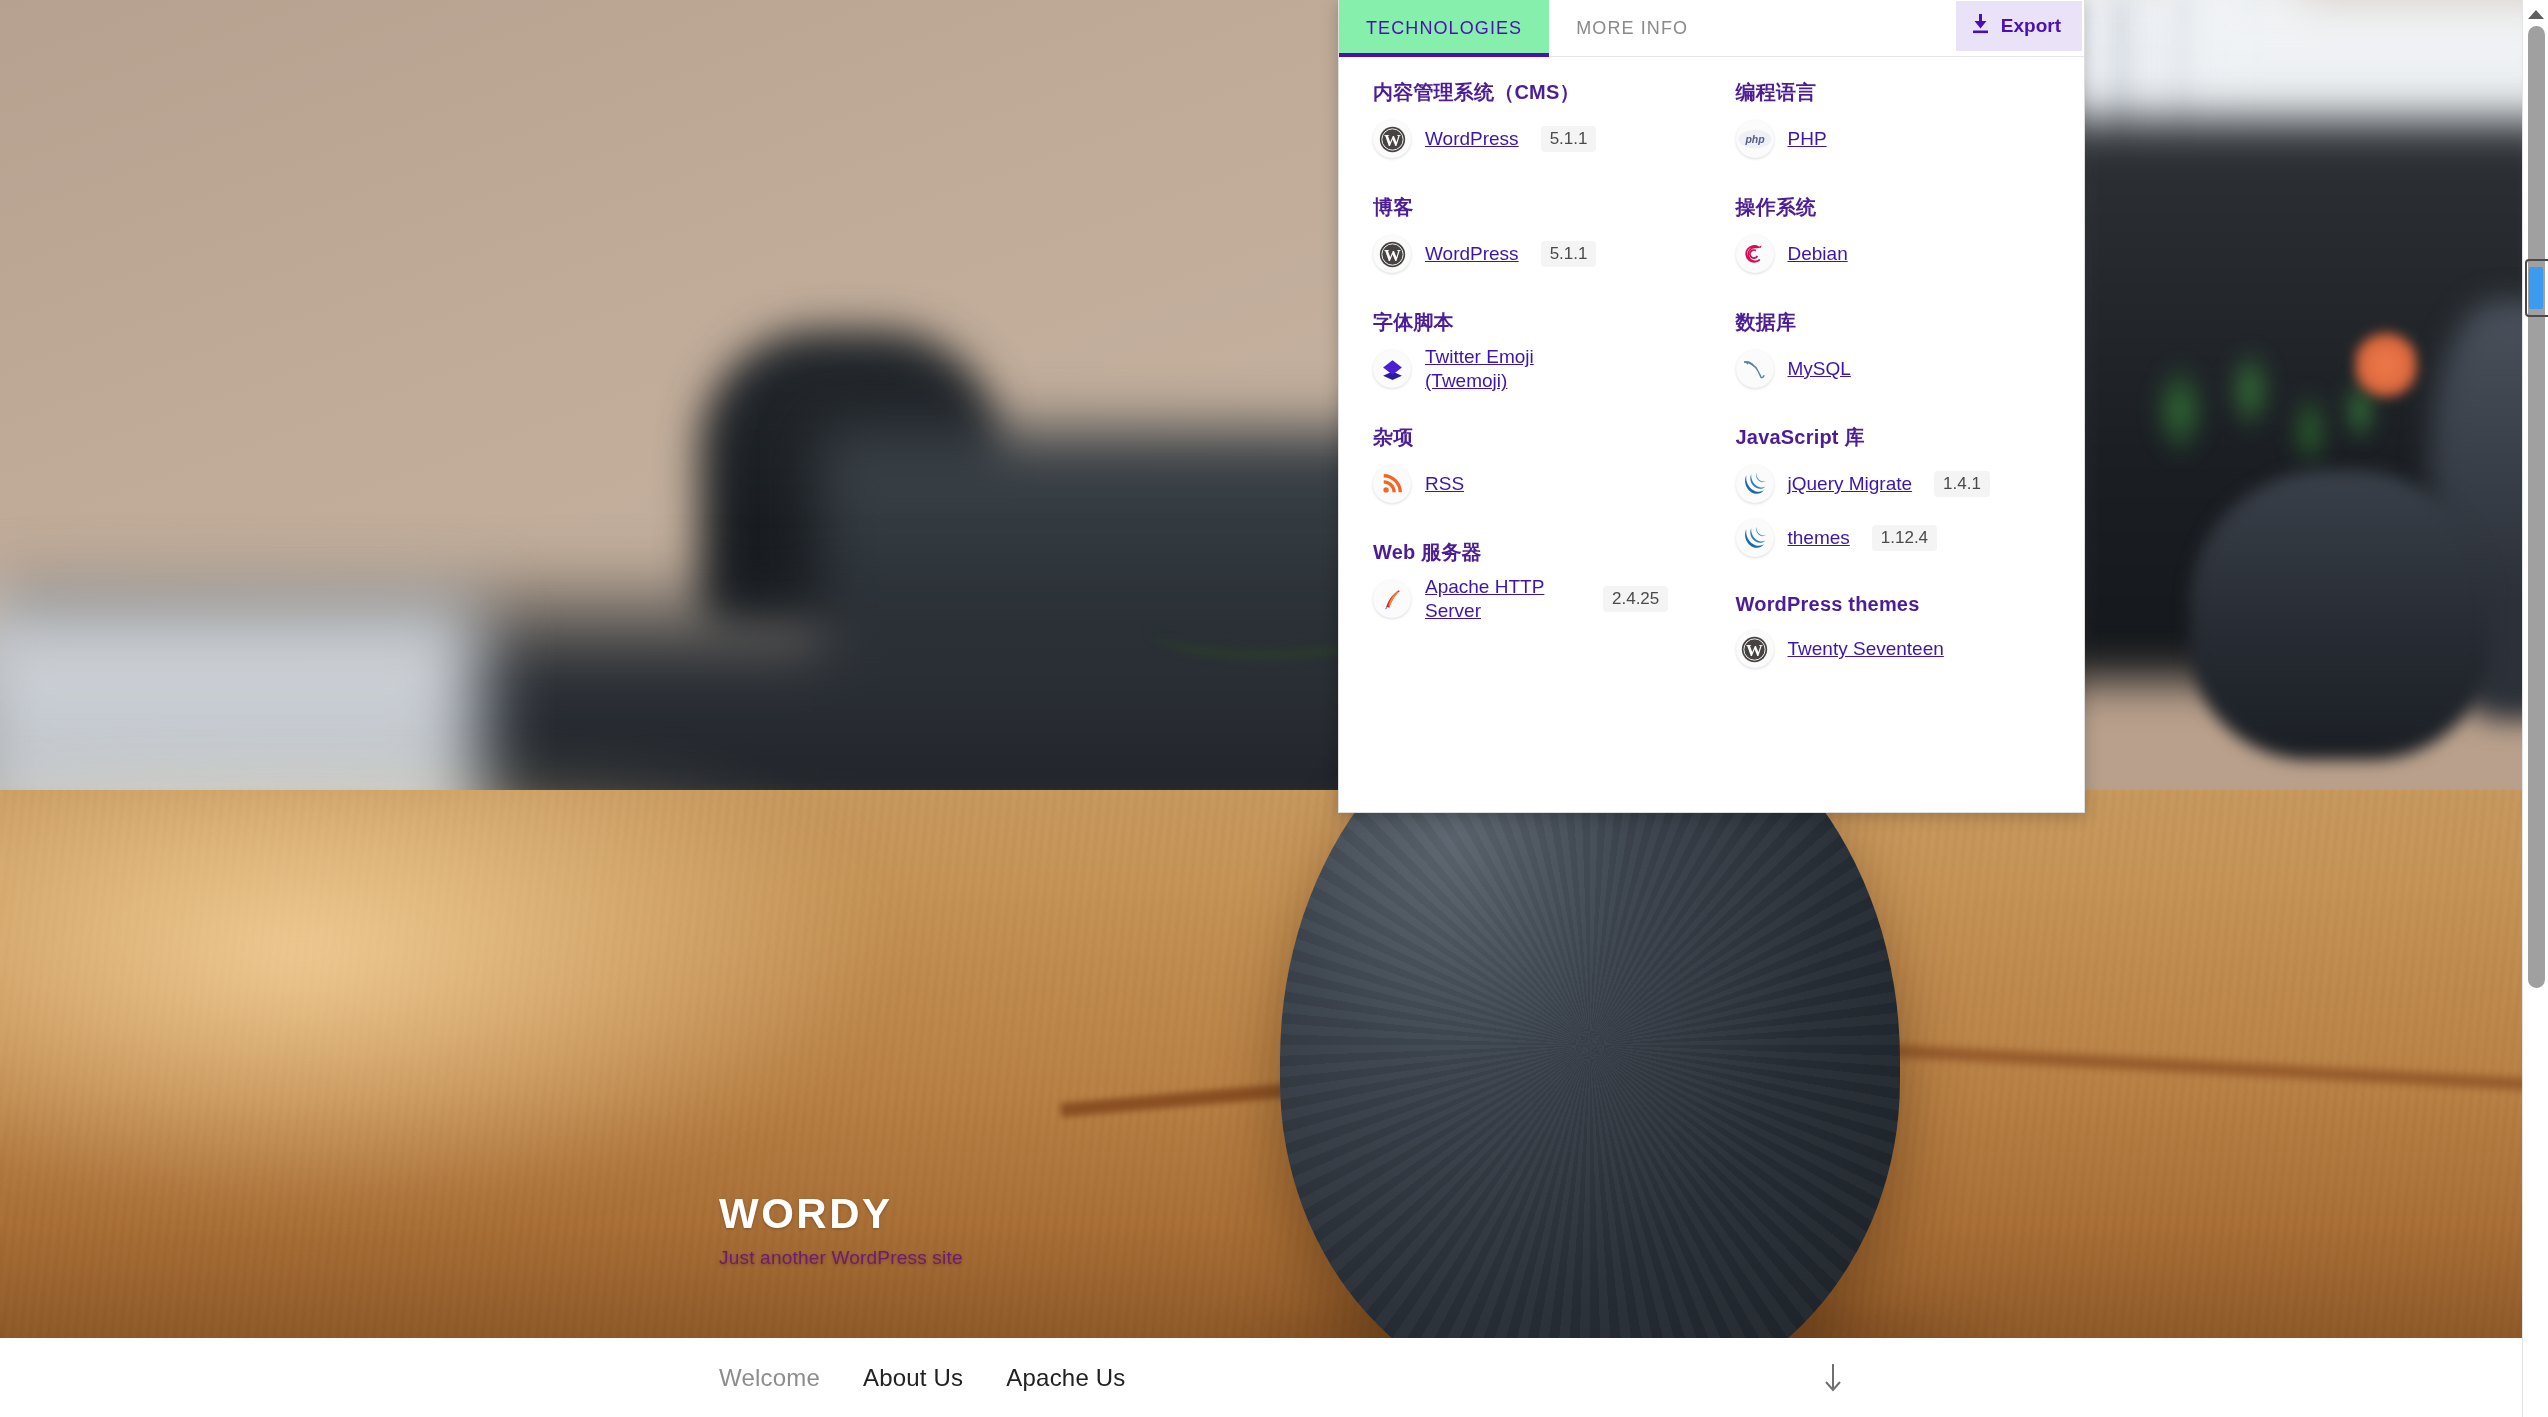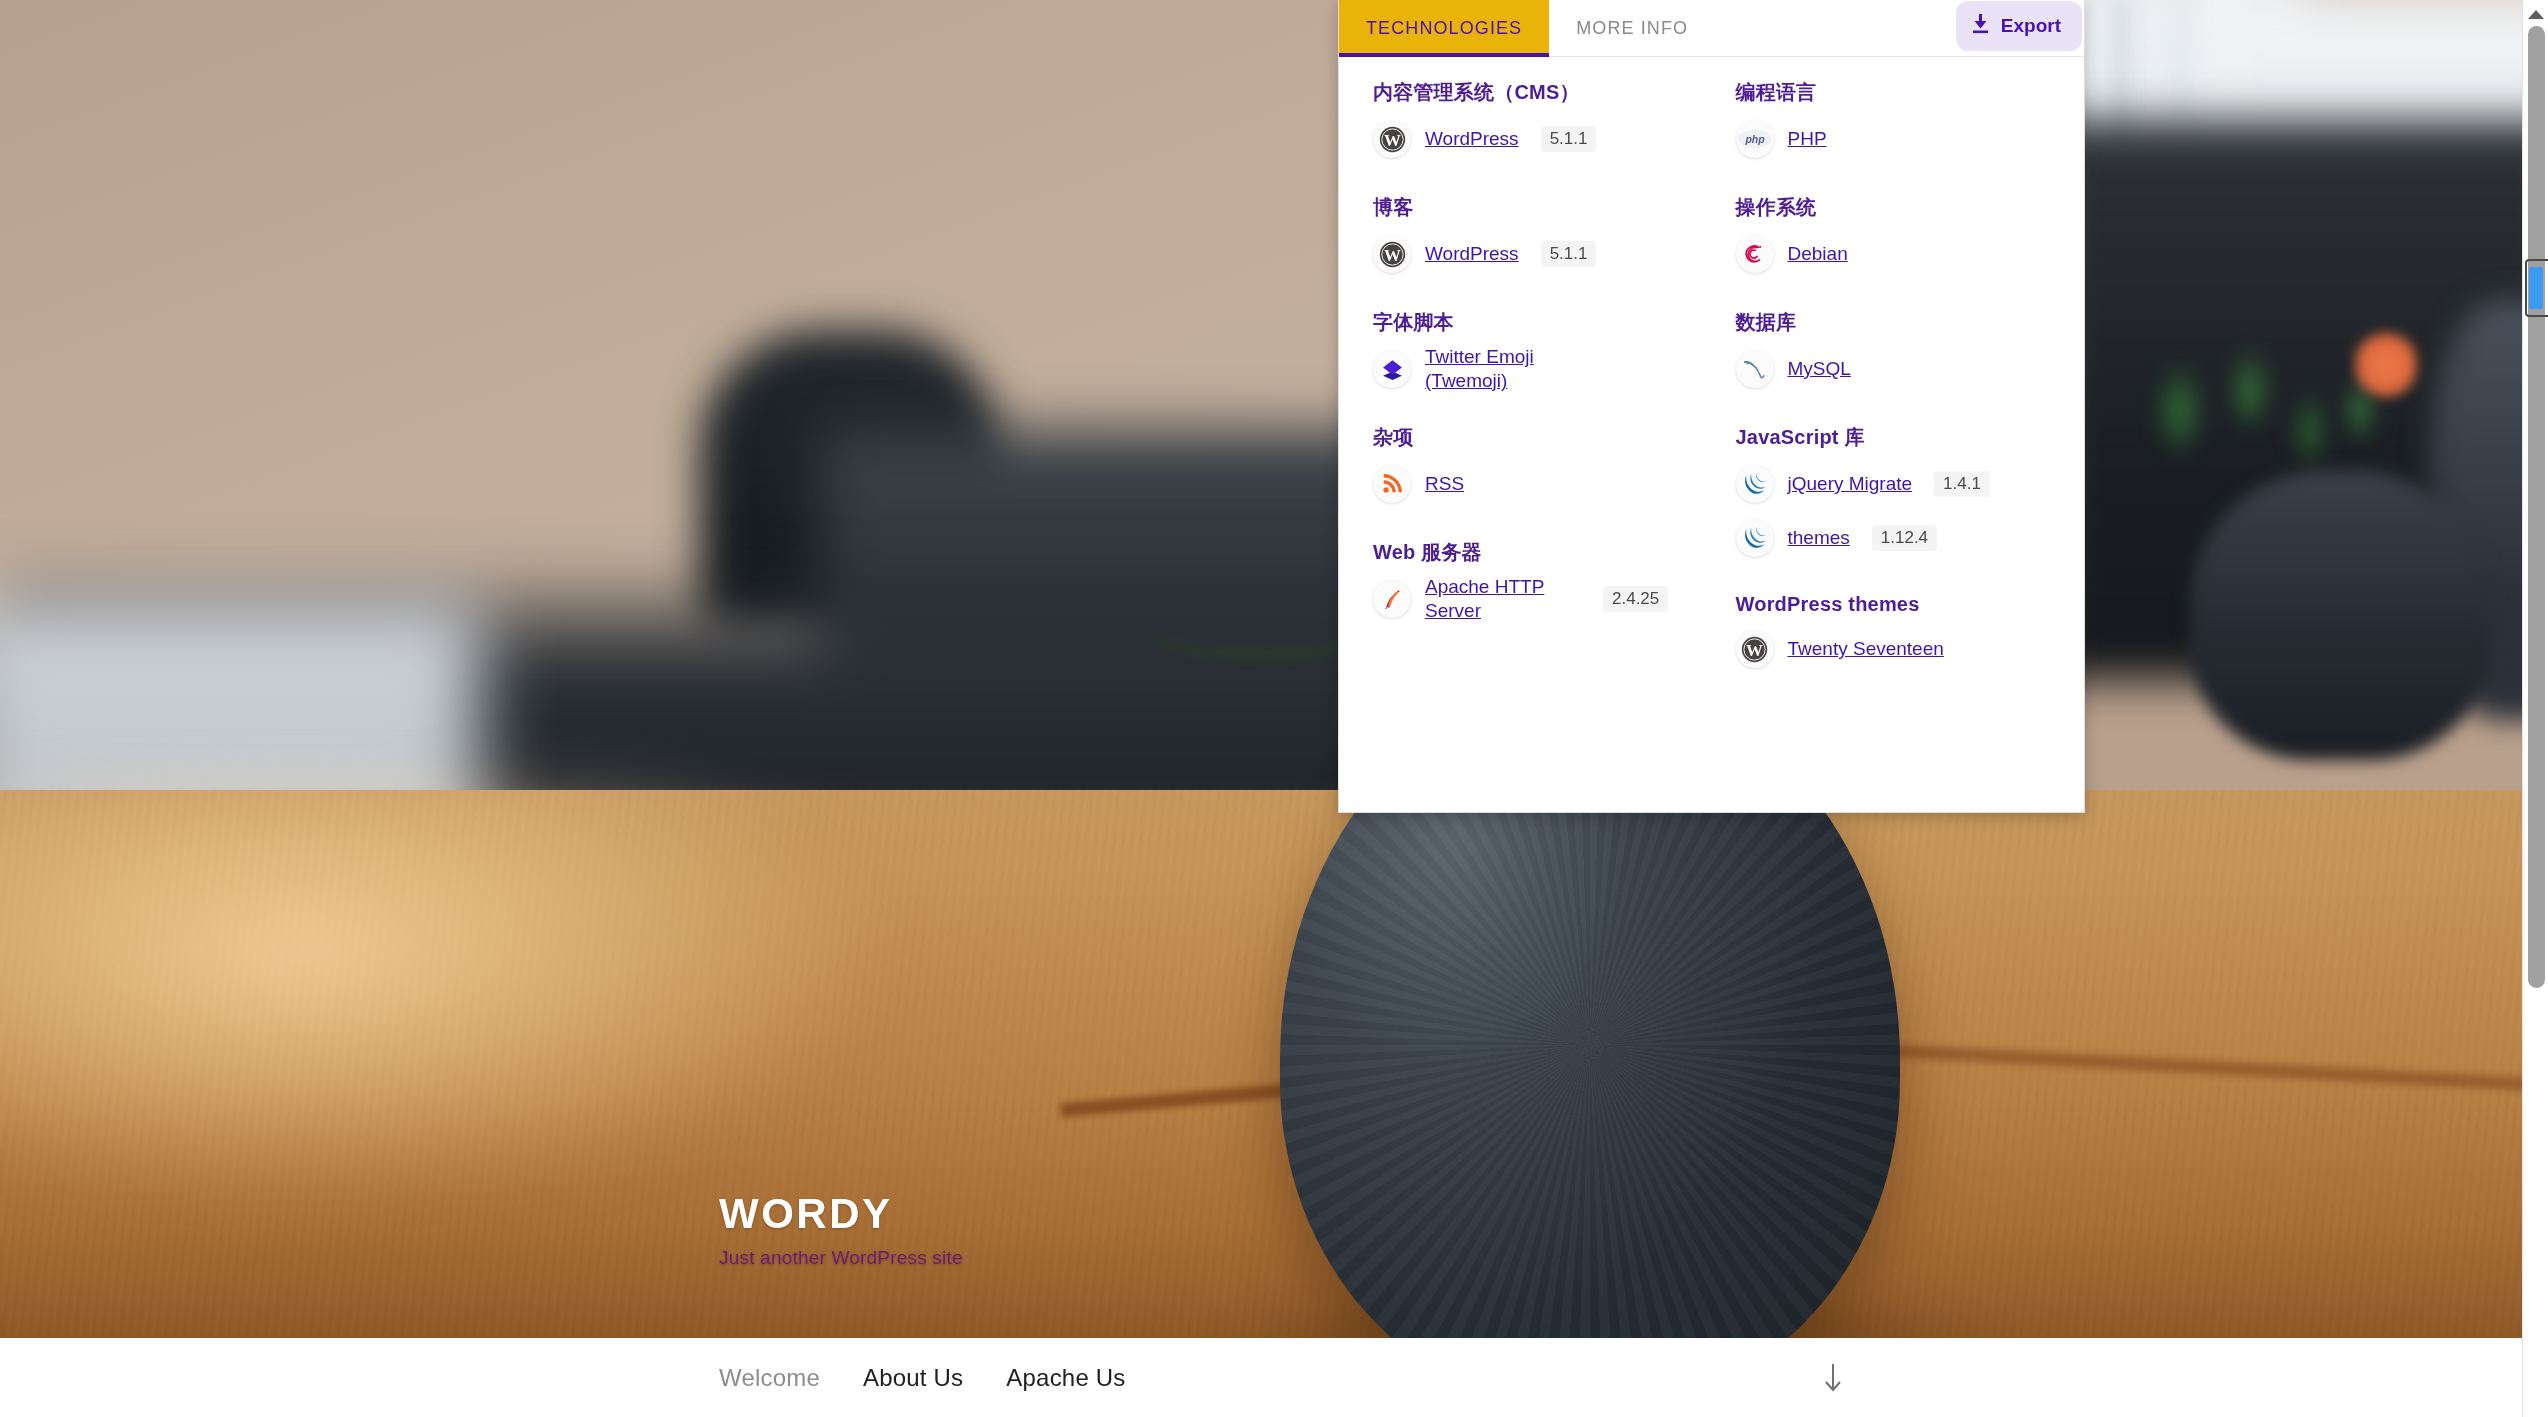--- a/index.html
+++ b/index.html
@@ -234,33 +234,33 @@
     border-bottom:1px solid #e6e6e6;
     display:flex; align-items:stretch;
   }
   .tab {
     display:flex; align-items:center; justify-content:center;
     padding:0 27px; font-size:18px; letter-spacing:1.1px;
     color:#8a8a8a; cursor:pointer; position:relative;
     min-width:155px;
   }
   .tab.active {
-    background:#eab308; color:#4b10b5; font-weight:500;
+    background:#86efac; color:#4b10b5; font-weight:500;
   }
   .tab.active:after {
     content:""; position:absolute; left:0; right:0; bottom:-1px;
     height:4px; background:#4b10b5;
   }
   .export-btn {
     position:absolute; right:2px; top:1px;
     height:50px; padding:0 21px 0 15px;
     display:flex; align-items:center; gap:11px;
     background:#eae3f8; color:#4b10b5;
     font-size:19px; font-weight:bold; cursor:pointer;
-    border:none; border-radius:12px;
+    border:none; border-radius:0;
   }
 
   .panel-body {
     flex:1 1 auto; display:flex; padding:22px 0 14px 0;
     overflow:hidden;
   }
   .col { flex:1 1 50%; padding:0 22px 0 34px; }
   .col.right { padding-left:24px; }
 
   .cat-title {

